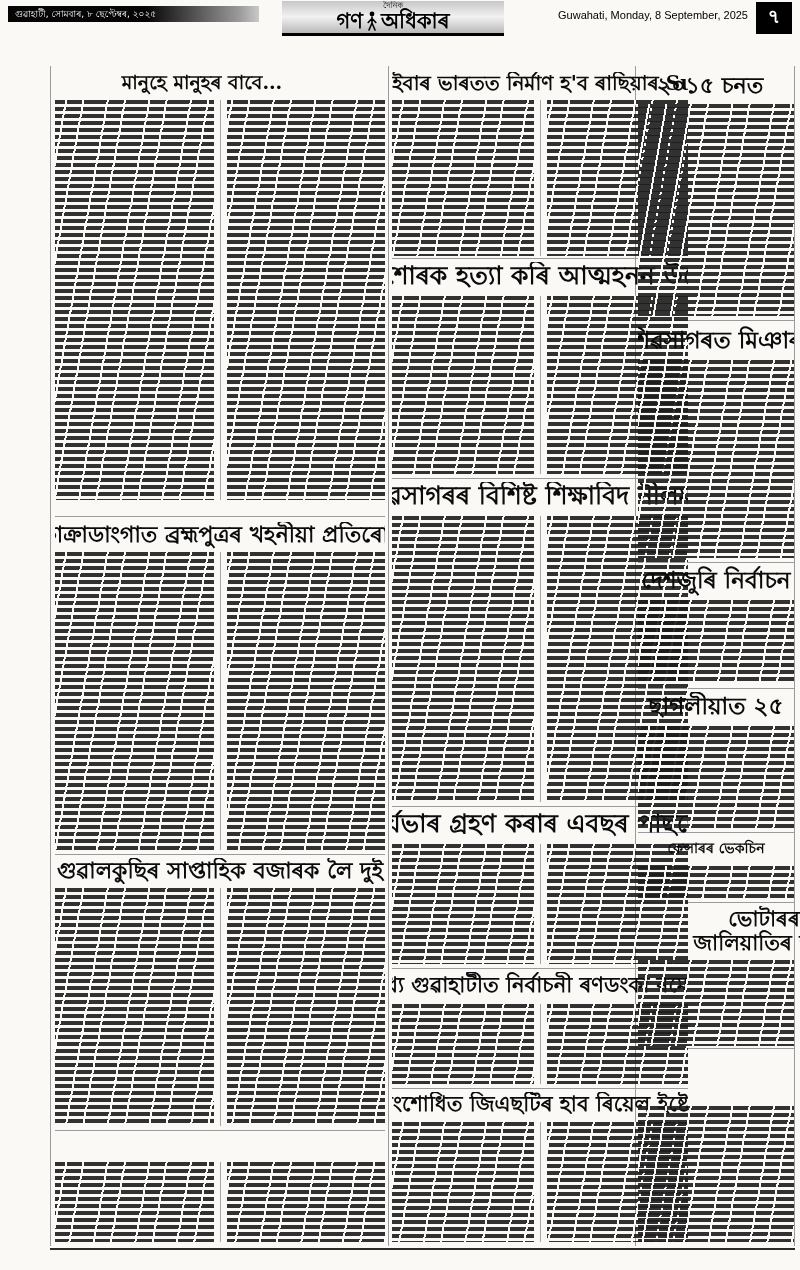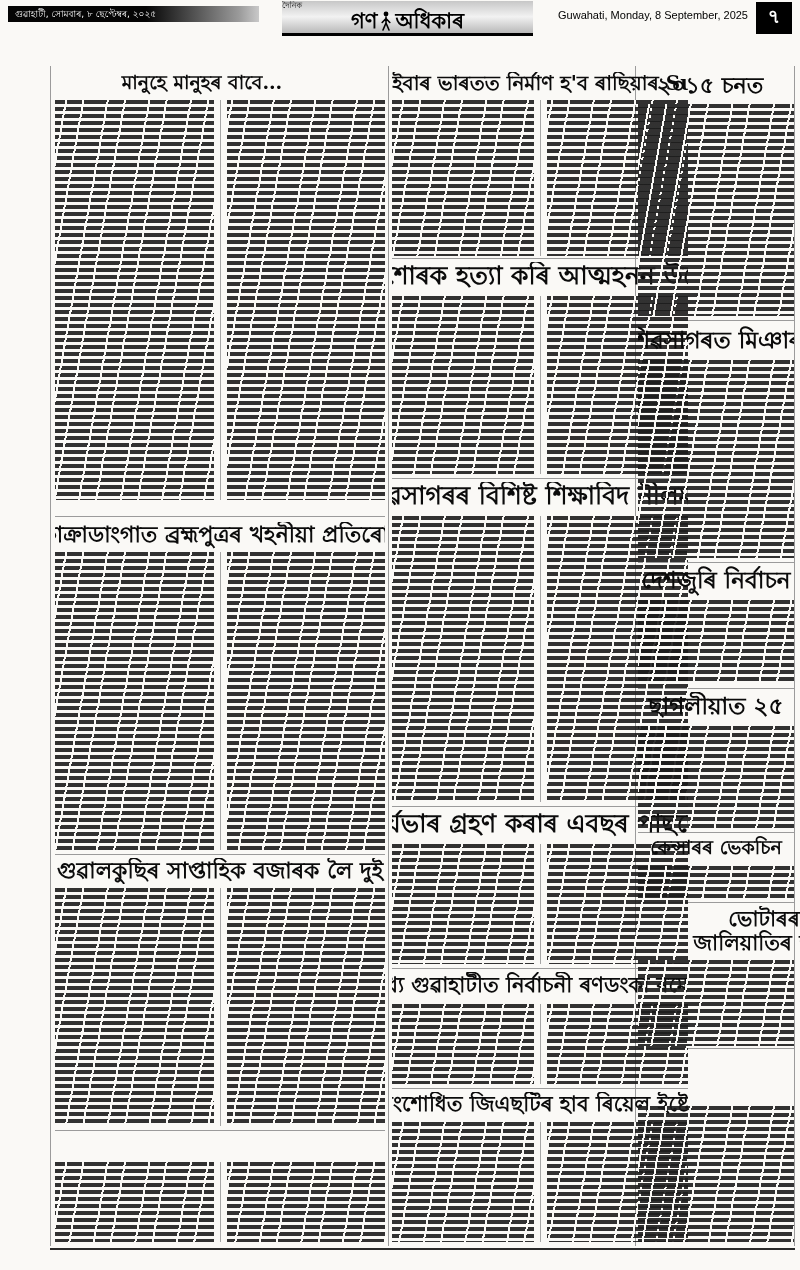--- a/index.html
+++ b/index.html
@@ -9,23 +9,23 @@
     font-family:"DejaVu Serif", serif;color:#111;
   }
   
   .date-bar{
     position:absolute;left:8px;top:6px;width:244px;height:16px;
     background:linear-gradient(to right,#050505 55%,#9a9a9a 92%,#c9c9c9);
     color:#fff;font-size:9px;line-height:16px;padding-left:7px;
     font-family:"DejaVu Sans", sans-serif;white-space:nowrap;overflow:hidden;
   }
   .masthead{
-    position:absolute;left:282px;top:1px;width:251px;height:35px;
+    position:absolute;left:282px;top:1px;width:222px;height:35px;
     background:linear-gradient(to bottom,#c7c7c7,#f2f2f2 45%,#aeaeae);
-    text-align:left;overflow:hidden;
+    text-align:center;overflow:hidden;
   }
   .masthead .daily{font-size:8px;line-height:9px;color:#222;}
   .masthead .title-row{
     display:flex;align-items:center;justify-content:center;gap:4px;
     font-size:21px;font-weight:bold;line-height:22px;color:#000;
   }
   .masthead .underbar{position:absolute;left:0;bottom:0;width:100%;height:3px;background:#000;}
   .logo-man{width:10px;height:20px;display:inline-block;}
   .date-en{
     position:absolute;right:52px;top:9px;width:230px;text-align:right;
@@ -208,21 +208,21 @@
   </div>
 
   <div class="article" style="left:638px;top:692px;width:156px;height:30px;">
     <div class="headline" style="font-size:23px;">ছাগলীয়াত ২৫</div>
   </div>
   <div class="body" style="left:638px;top:726px;width:156px;height:102px;">
     <div class="tcol"></div>
   </div>
 
   <div class="article" style="left:638px;top:836px;width:156px;height:26px;">
-    <div class="headline" style="font-size:19px;">কেন্সাৰৰ ভেকচিন</div>
+    <div class="headline" style="font-size:14px;">কেন্সাৰৰ ভেকচিন</div>
   </div>
   <div class="body" style="left:638px;top:866px;width:156px;height:34px;">
     <div class="tcol"></div>
   </div>
 
   <div class="article" style="left:638px;top:906px;width:156px;height:50px;">
     <div class="headline wrap2" style="font-size:21px;">ভোটাৰৰ জালিয়াতিৰ তথ্য</div>
   </div>
   <div class="body" style="left:638px;top:960px;width:156px;height:86px;">
     <div class="tcol"></div>

